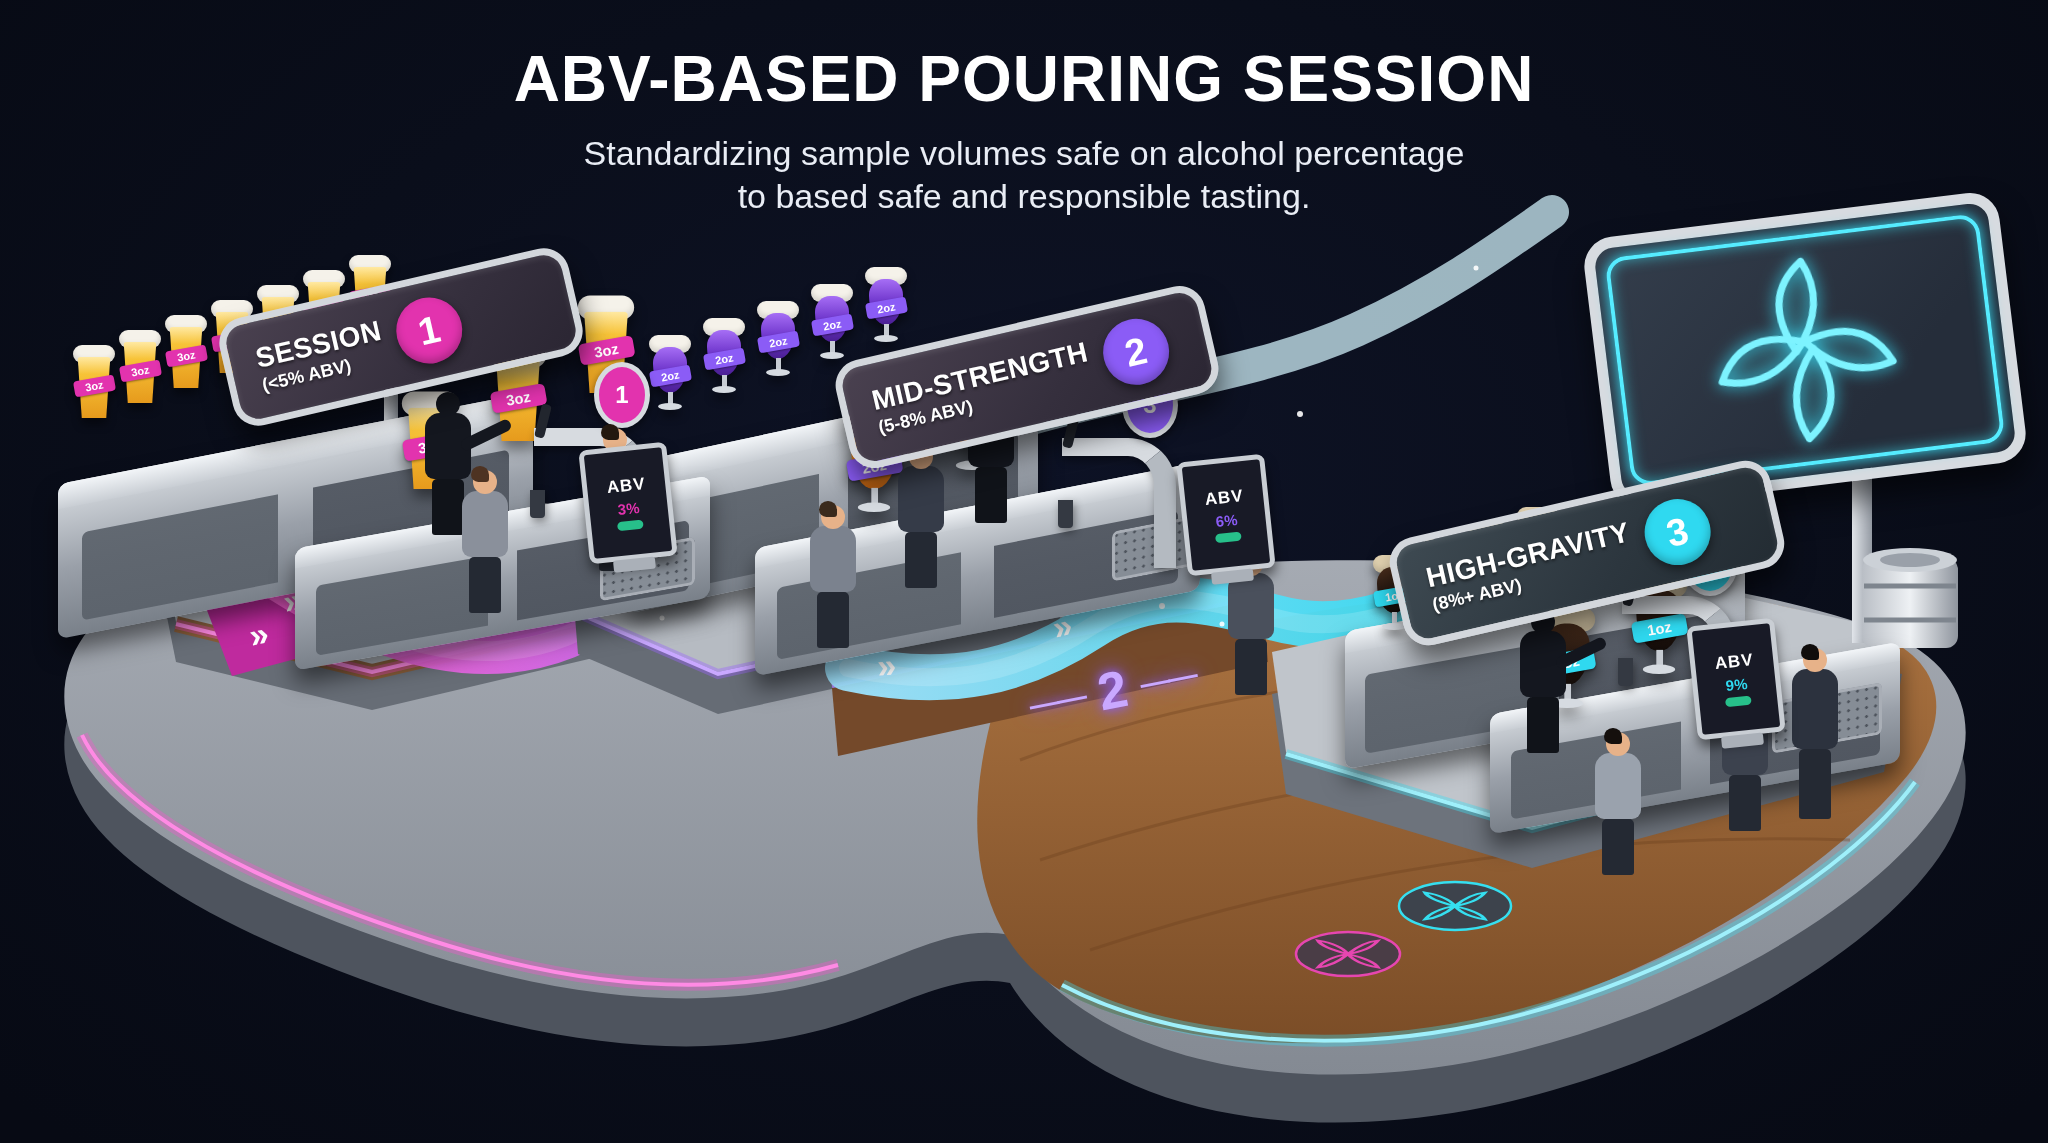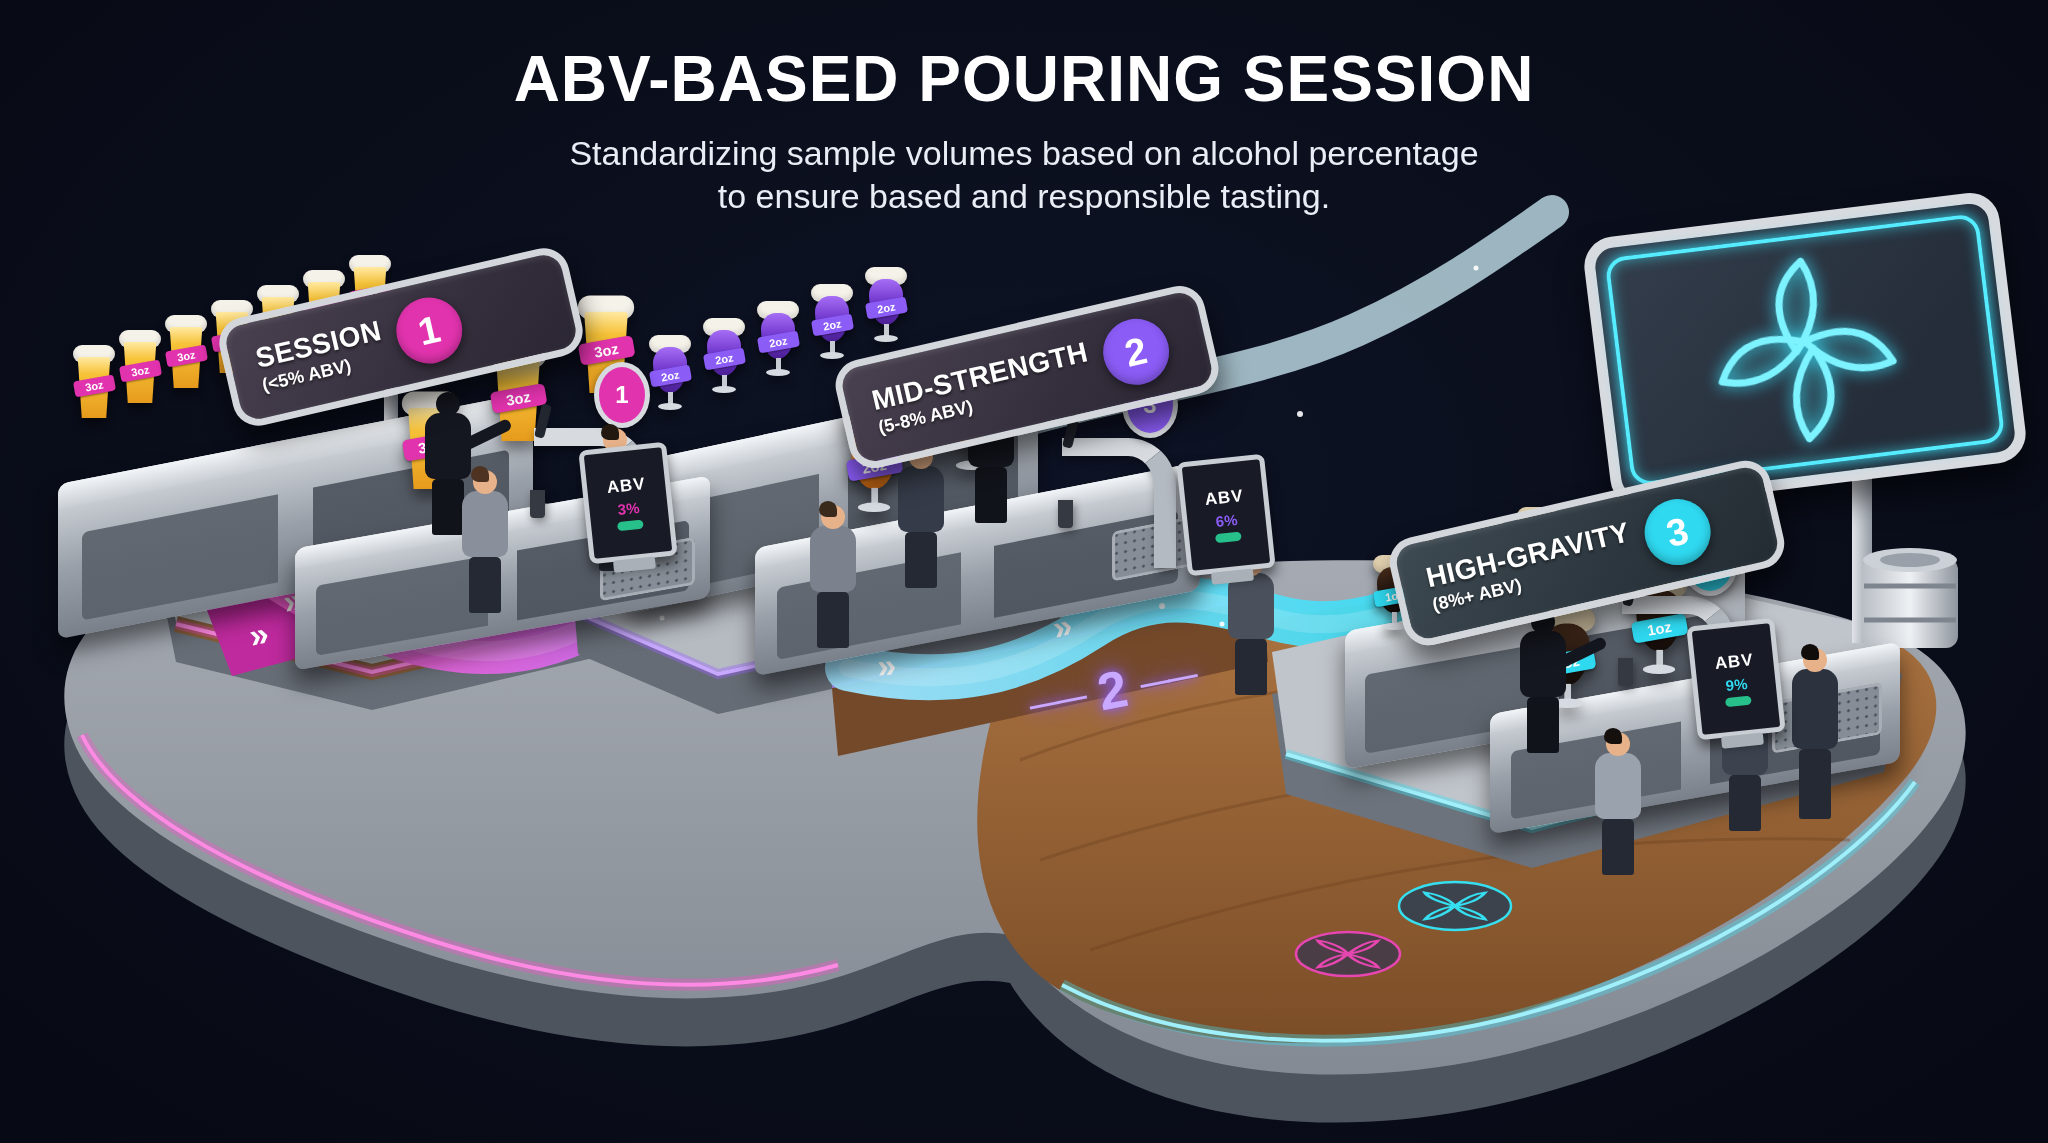--- a/index.html
+++ b/index.html
@@ -238,22 +238,22 @@
           <path d="M0,0 Q26,14 30,30 Q8,22 0,0 Z"></path>
         <path d="M0,0 Q-14,26 -30,30 Q-22,8 0,0 Z"></path>
           <path d="M0,0 Q-26,-14 -30,-30 Q-8,-22 0,0 Z"></path>
       </g>
     </g>
   </svg>
 
   <div class="hdr">
     <h1 class="title">ABV-BASED POURING SESSION</h1>
     <div class="sub">
-      <div>Standardizing sample volumes based on alcohol percentage</div>
-      <div>to ensure based and responsible tasting.</div>
+      <div>Standardizing sample volumes safe on alcohol percentage</div>
+      <div>to based safe and responsible tasting.</div>
     </div>
   </div>
 
   <div class="counter" style="left:58px;top:438px;width:475px;height:155px;transform:skewY(-11deg);"></div>
   <div class="counter" style="left:295px;top:512px;width:415px;height:122px;transform:skewY(-10deg);z-index:3;"></div>
   <div class="tray" style="left:600px;top:545px;width:95px;height:48px;transform:skewY(-10deg);"></div>
 
   <div class="counter" style="left:628px;top:420px;width:410px;height:150px;transform:skewY(-12deg);"></div>
   <div class="counter" style="left:755px;top:505px;width:445px;height:128px;transform:skewY(-11deg);z-index:3;"></div>
   <div class="tray" style="left:1112px;top:522px;width:100px;height:50px;transform:skewY(-11deg);"></div>

